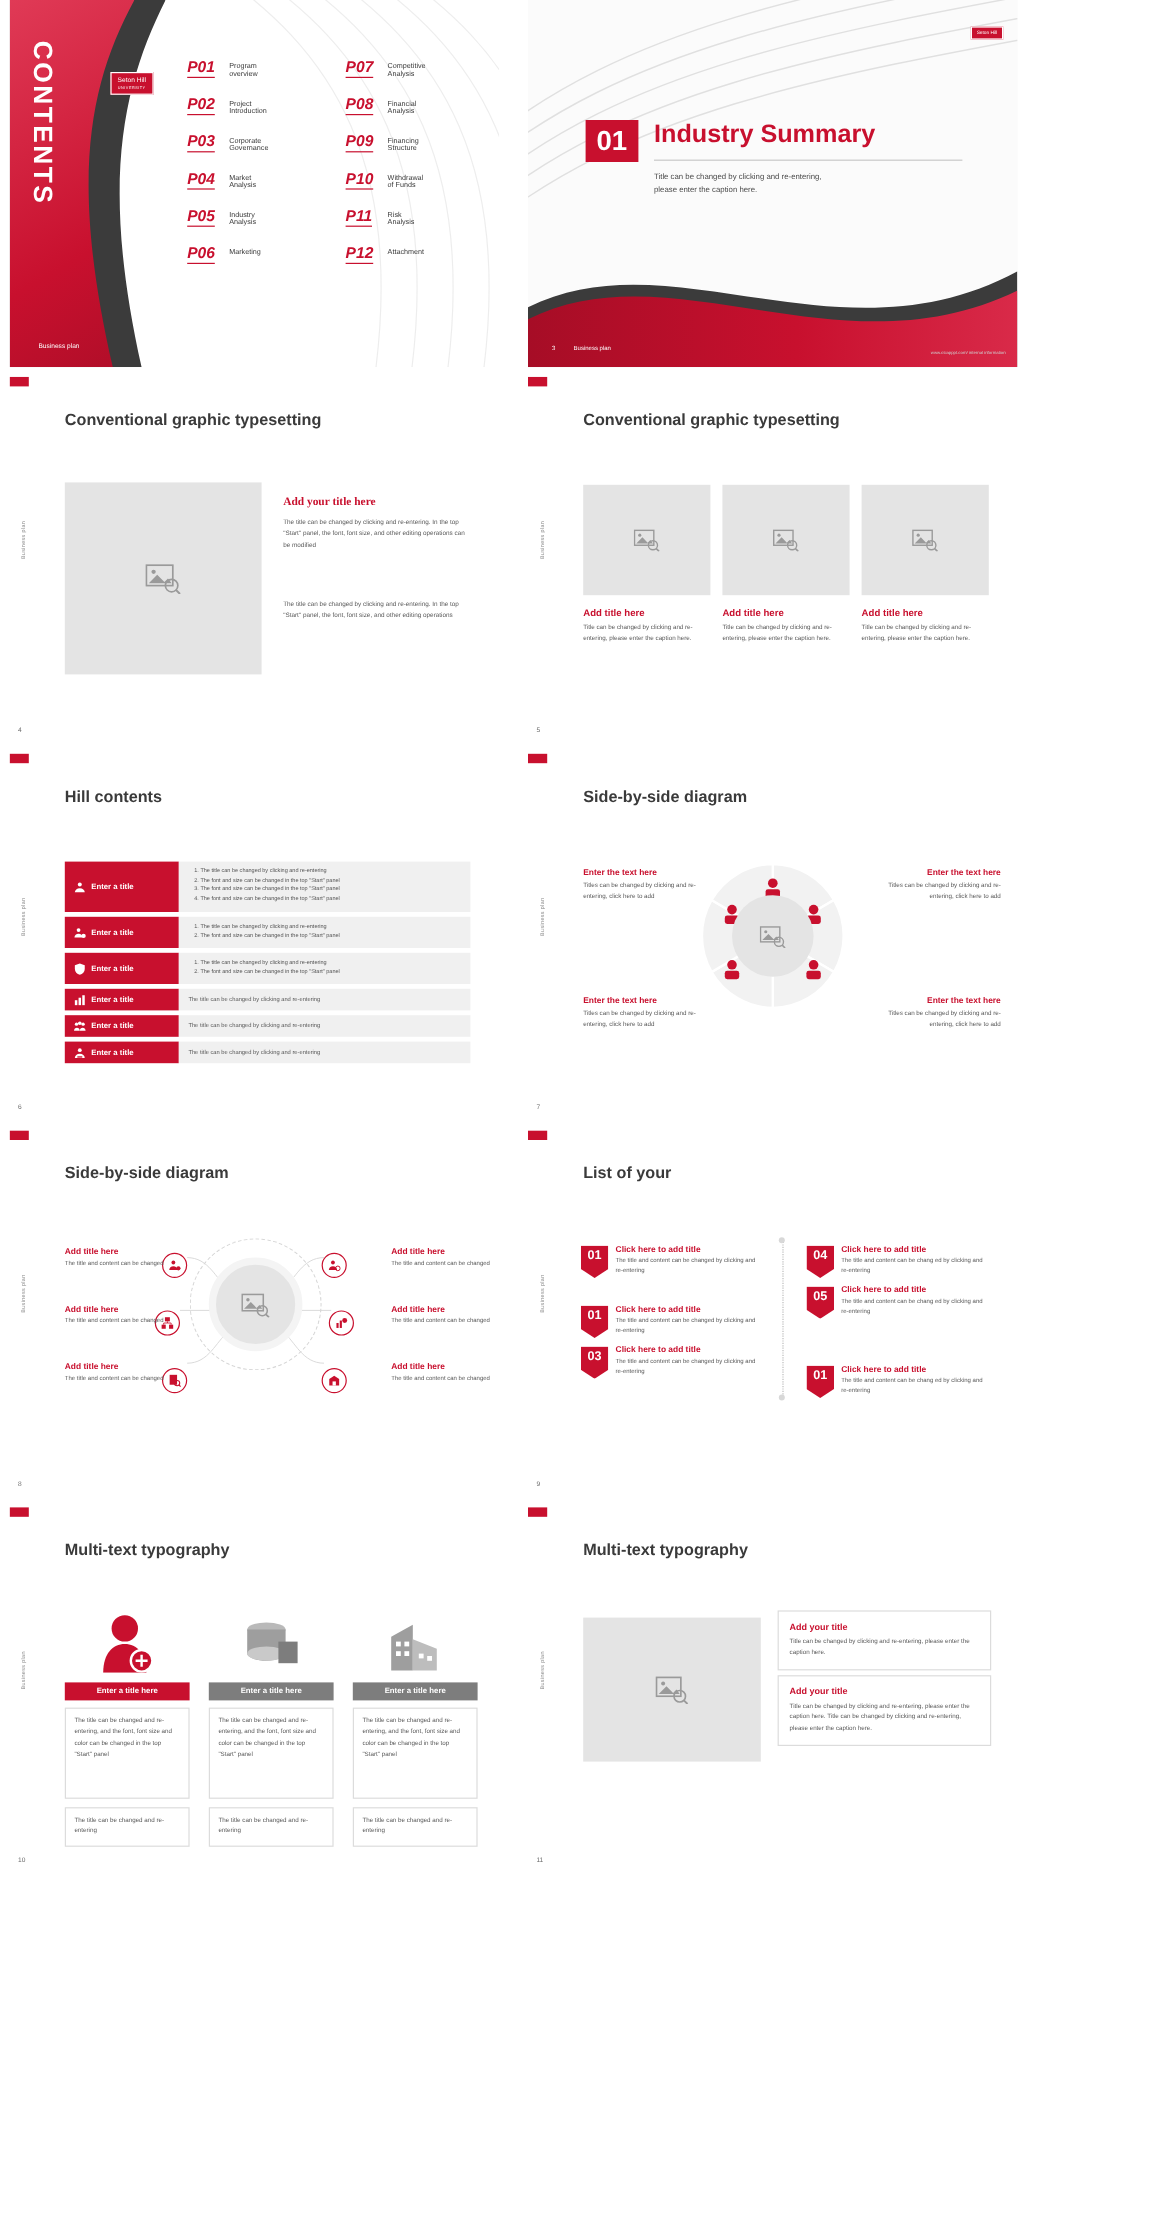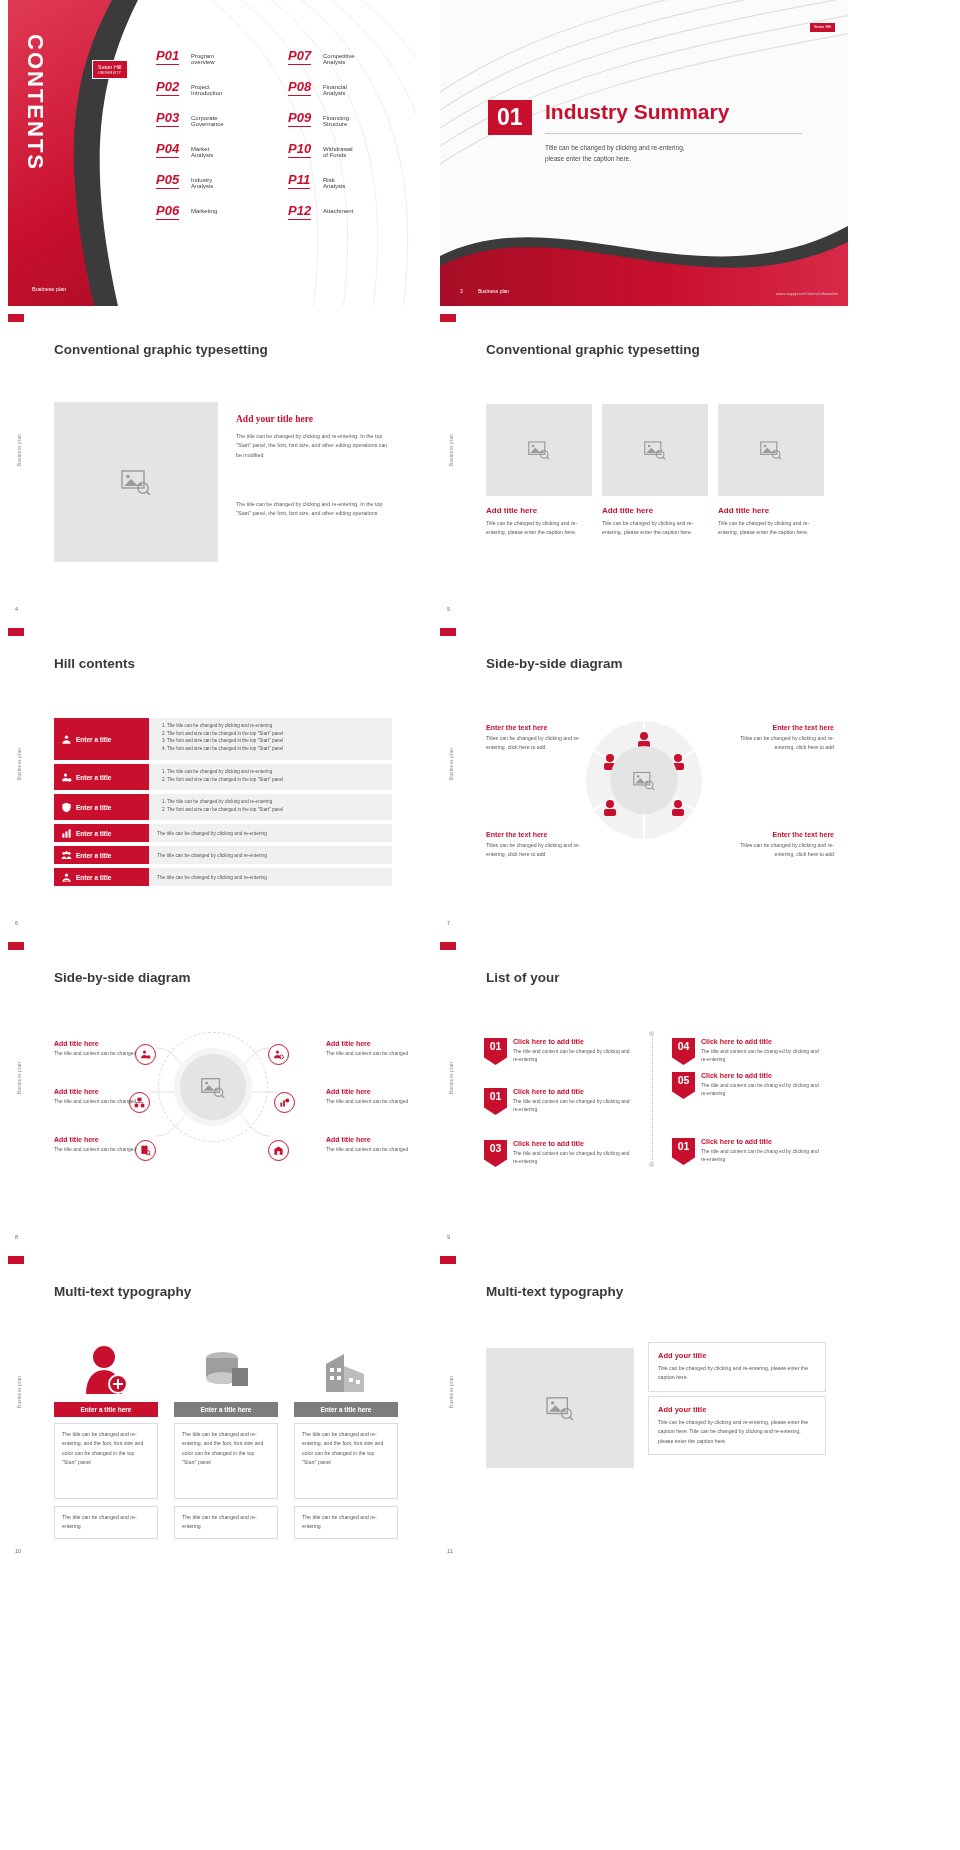--- a/index.html
+++ b/index.html
@@ -687,21 +687,21 @@
         <div class="d">The title and content can be changed by clicking and re-entering</div>
       </div>
     </div>
     <div class="item" style="left:44px;top:146px">
       <div class="num">01</div>
       <div class="tx">
         <div class="t">Click here to add title</div>
         <div class="d">The title and content can be changed by clicking and re-entering</div>
       </div>
     </div>
-    <div class="item" style="left:44px;top:198px">
+    <div class="item" style="left:44px;top:180px">
       <div class="num">03</div>
       <div class="tx">
         <div class="t">Click here to add title</div>
         <div class="d">The title and content can be changed by clicking and re-entering</div>
       </div>
     </div>
     <div class="item" style="left:232px;top:96px">
       <div class="num">04</div>
       <div class="tx">
         <div class="t">Click here to add title</div>

